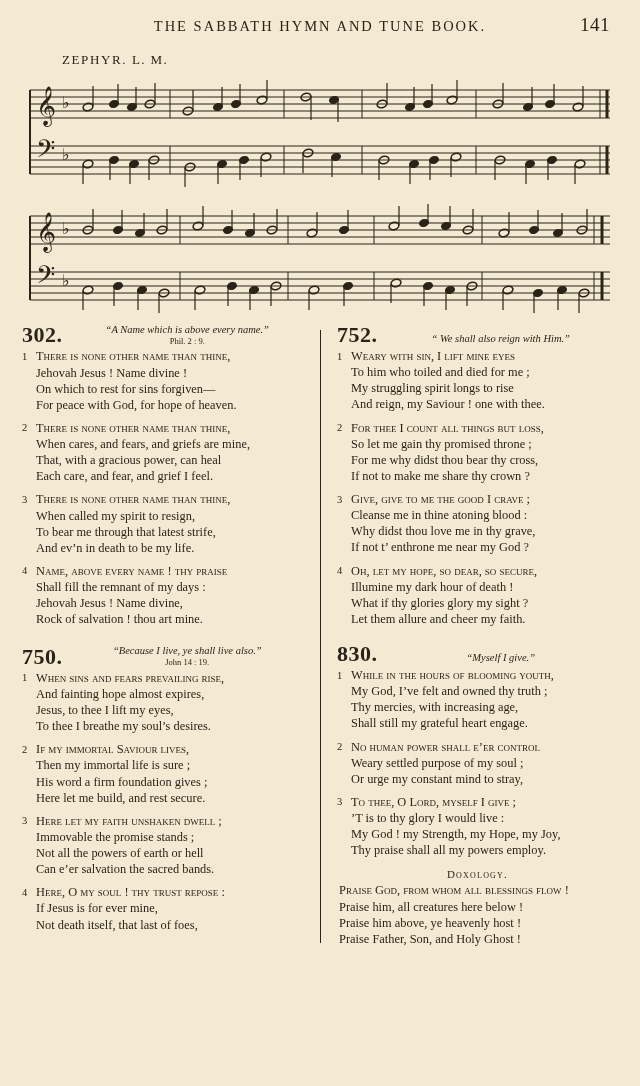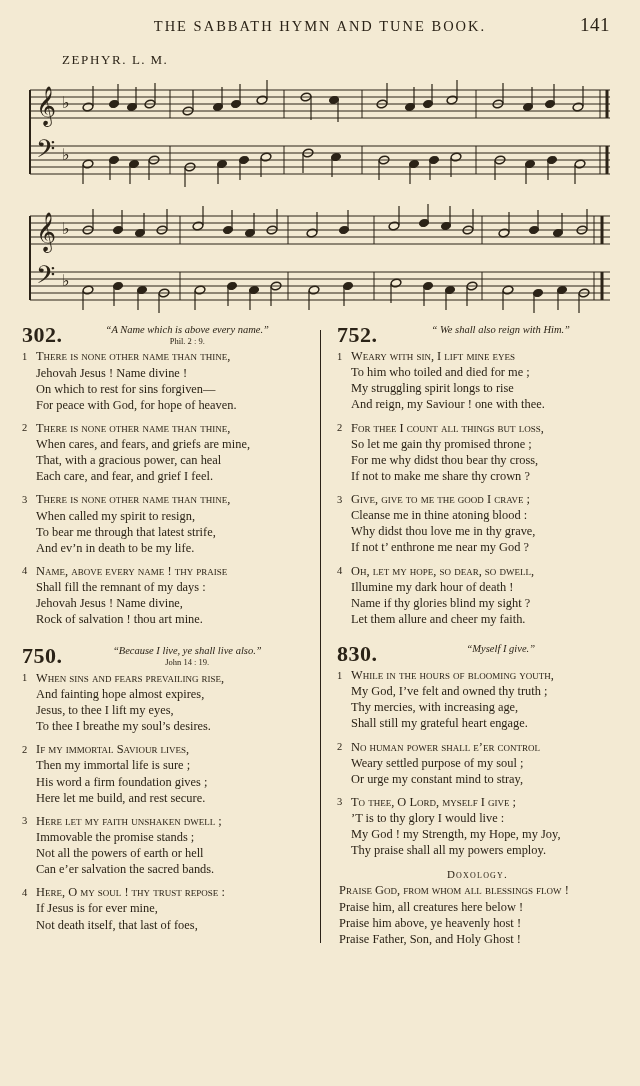--- a/index.html
+++ b/index.html
@@ -59,21 +59,21 @@
   .col { width:50%; box-sizing:border-box; }
   .col.left { padding-right:14px; }
   .col.right { padding-left:17px; }
   .colrule {
     position:absolute;
     left:50%; top:6px; bottom:4px;
     width:1px; background:#2b2317;
   }
   .hymn { margin-bottom:8px; }
   .hymn-head {
-    display:flex; gap:6px;
+    display:flex; align-items:flex-end; gap:6px;
     margin-bottom:2px;
   }
   .hymn-num {
     font-size:22px; font-weight:700; letter-spacing:0.5px;
     line-height:1;
   }
   .hymn-cap {
     font-size:10.5px; font-style:italic; line-height:1.15;
     padding-bottom:1px;
   }
@@ -498,23 +498,23 @@
           <div class="lines">
             <div>Give, give to me the good I crave ;</div>
             <div>Cleanse me in thine atoning blood :</div>
             <div>Why didst thou love me in thy grave,</div>
             <div>If not t’ enthrone me near my God ?</div>
           </div>
         </div>
         <div class="stanza">
           <div class="sn">4</div>
           <div class="lines">
-            <div>Oh, let my hope, so dear, so dwell,</div>
+            <div>Oh, let my hope, so dear, so secure,</div>
             <div>Illumine my dark hour of death !</div>
-            <div>Name if thy glories blind my sight ?</div>
+            <div>What if thy glories glory my sight ?</div>
             <div>Let them allure and cheer my faith.</div>
           </div>
         </div>
       </div>
 
       <div class="hymn" style="margin-top:16px;">
         <div class="hymn-head">
           <div class="hymn-num">830.</div>
           <div class="hymn-capwrap">
             <div class="hymn-cap">“Myself I give.”</div>

